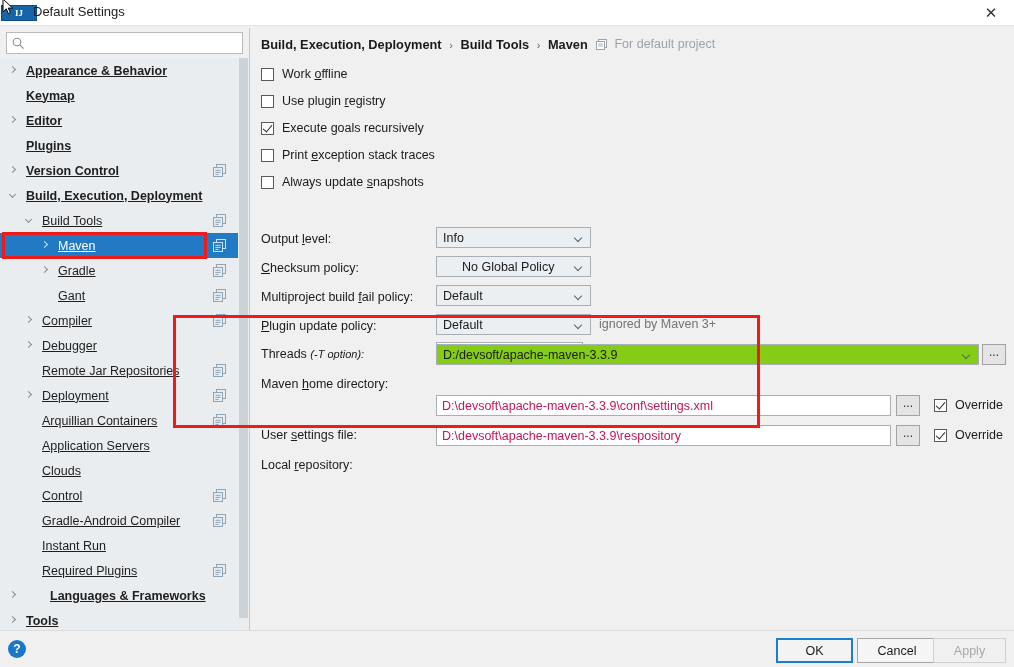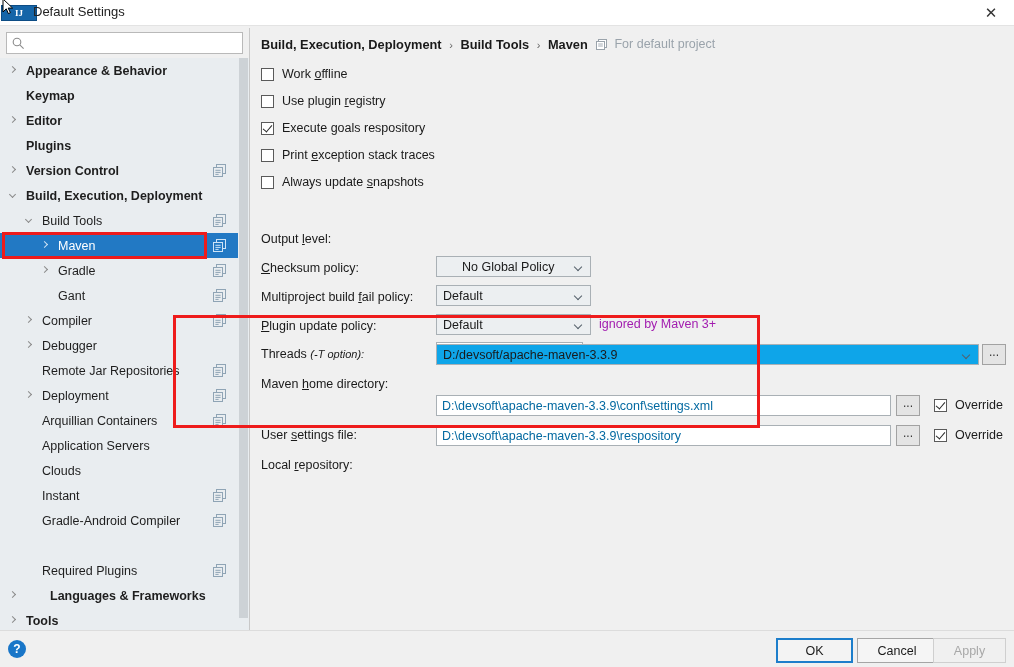--- a/index.html
+++ b/index.html
@@ -106,20 +106,21 @@
     width: 5px; height: 5px;
     border-right: 1.6px solid #8a8a8a;
     border-bottom: 1.6px solid #8a8a8a;
   }
   .arrow.collapsed { transform: rotate(-45deg); }
   .arrow.expanded  { transform: rotate(45deg); }
   .tree-label {
     position: absolute;
     font-size: 12.5px;
     color: #1e1e1e;
+    text-decoration: underline;
   }
   .tree-label.bold { font-weight: bold; }
   .cfg-icon {
     position: absolute; right: 12px; top: 6px;
     width: 13px; height: 13px;
   }
 
   #maven-highlight {
     position: absolute; left: 2px; top: 232px;
     width: 205px; height: 27px;
@@ -200,37 +201,37 @@
     border-bottom: 1.4px solid #55606a;
     transform: rotate(45deg);
   }
   .txtin {
     position: absolute;
     height: 21px;
     background: #ffffff;
     border: 1px solid #a9b0b5;
     font-family: "Liberation Sans", sans-serif;
     font-size: 12.5px;
-    color: #0369a1;
+    color: #be185d;
     padding: 0 5px;
     outline: none;
   }
   .dots-btn {
     position: absolute;
     width: 24px; height: 21px;
     background: #e4e4e4;
     border: 1px solid #a2a2a2;
     text-align: center;
     font-size: 12px; color: #333;
     line-height: 14px;
     cursor: pointer;
   }
   #note-ignored {
     position: absolute; left: 349px; top: 289px;
-    font-size: 12.5px; color: #a21caf;
+    font-size: 12.5px; color: #737373;
     white-space: nowrap;
   }
   #version-note {
     position: absolute; left: 186px; top: 372px;
     font-size: 12.5px; color: #1a1a1a;
     white-space: nowrap;
   }
   #maven-box-highlight {
     position: absolute; left: 173px; top: 315px;
     width: 587px; height: 113px;
@@ -419,38 +420,41 @@
         <line x1="2.4" y1="10.4" x2="5.6" y2="10.4" stroke="#8fa4b5" stroke-width="1"></line>
       </svg>
     </div>
     <div class="tree-row" style="top: 375px;">
       <span class="tree-label" style="left: 42px;">Application Servers</span>
     </div>
     <div class="tree-row" style="top: 400px;">
       <span class="tree-label" style="left: 42px;">Clouds</span>
     </div>
     <div class="tree-row" style="top: 425px;">
-      <span class="tree-label" style="left: 42px;">Instant</span>
+      <span class="tree-label" style="left: 42px;">Control</span>
       <svg class="cfg-icon" viewBox="0 0 13 13">
         <rect x="3.5" y="0.5" width="9" height="9" fill="#e9edf0" stroke="#8fa4b5" stroke-width="1"></rect>
         <rect x="0.5" y="3.5" width="9" height="9" fill="#e9edf0" stroke="#8fa4b5" stroke-width="1"></rect>
         <line x1="2.4" y1="6.3" x2="7.6" y2="6.3" stroke="#8fa4b5" stroke-width="1"></line>
         <line x1="2.4" y1="8.4" x2="7.6" y2="8.4" stroke="#8fa4b5" stroke-width="1"></line>
         <line x1="2.4" y1="10.4" x2="5.6" y2="10.4" stroke="#8fa4b5" stroke-width="1"></line>
       </svg>
     </div>
     <div class="tree-row" style="top: 450px;">
       <span class="tree-label" style="left: 42px;">Gradle-Android Compiler</span>
       <svg class="cfg-icon" viewBox="0 0 13 13">
         <rect x="3.5" y="0.5" width="9" height="9" fill="#e9edf0" stroke="#8fa4b5" stroke-width="1"></rect>
         <rect x="0.5" y="3.5" width="9" height="9" fill="#e9edf0" stroke="#8fa4b5" stroke-width="1"></rect>
         <line x1="2.4" y1="6.3" x2="7.6" y2="6.3" stroke="#8fa4b5" stroke-width="1"></line>
         <line x1="2.4" y1="8.4" x2="7.6" y2="8.4" stroke="#8fa4b5" stroke-width="1"></line>
         <line x1="2.4" y1="10.4" x2="5.6" y2="10.4" stroke="#8fa4b5" stroke-width="1"></line>
       </svg>
+    </div>
+    <div class="tree-row" style="top: 475px;">
+      <span class="tree-label" style="left: 42px;">Instant Run</span>
     </div>
     <div class="tree-row" style="top: 500px;">
       <span class="tree-label" style="left: 42px;">Required Plugins</span>
       <svg class="cfg-icon" viewBox="0 0 13 13">
         <rect x="3.5" y="0.5" width="9" height="9" fill="#e9edf0" stroke="#8fa4b5" stroke-width="1"></rect>
         <rect x="0.5" y="3.5" width="9" height="9" fill="#e9edf0" stroke="#8fa4b5" stroke-width="1"></rect>
         <line x1="2.4" y1="6.3" x2="7.6" y2="6.3" stroke="#8fa4b5" stroke-width="1"></line>
         <line x1="2.4" y1="8.4" x2="7.6" y2="8.4" stroke="#8fa4b5" stroke-width="1"></line>
         <line x1="2.4" y1="10.4" x2="5.6" y2="10.4" stroke="#8fa4b5" stroke-width="1"></line>
       </svg>
@@ -493,35 +497,39 @@
       <div class="cbrow" style="top: 37px;">
         <span class="cbox"></span>
         <span class="cblabel"><span>Work </span><u>o</u><span>ffline</span></span>
       </div>
       <div class="cbrow" style="top: 64px;">
         <span class="cbox"></span>
         <span class="cblabel"><span>Use plugin </span><u>r</u><span>egistry</span></span>
       </div>
       <div class="cbrow" style="top: 91px;">
         <span class="cbox checked"></span>
-        <span class="cblabel"><span>Execute </span><u>g</u><span>oals respository</span></span>
+        <span class="cblabel"><span>Execute </span><u>g</u><span>oals recursively</span></span>
       </div>
       <div class="cbrow" style="top: 118px;">
         <span class="cbox"></span>
         <span class="cblabel"><span>Print </span><u>e</u><span>xception stack traces</span></span>
       </div>
       <div class="cbrow" style="top: 145px;">
         <span class="cbox"></span>
         <span class="cblabel"><span>Always update </span><u>s</u><span>napshots</span></span>
       </div>
     </div>
 
   <div class="fldlabel" style="top:204px">
     <span>Output </span><u>l</u><span>evel:</span>
   </div>
+  <div class="combo" style="left:186px; top:199px; width:155px;">
+    <span class="ctext">Info</span>
+    <span class="chev"></span>
+  </div>
 
   <div class="fldlabel" style="top:233px">
     <u>C</u><span>hecksum policy:</span>
   </div>
   <div class="combo" style="left:186px; top:228px; width:155px;padding-left:19px;">
     <span class="ctext">No Global Policy</span>
     <span class="chev"></span>
   </div>
 
   <div class="fldlabel" style="top:262px">
@@ -543,21 +551,21 @@
 
   <div class="fldlabel" style="top:319px">
     <span>Threads</span>
     <i style="font-size:11px">(-T option):</i>
   </div>
   <input class="txtin" style="left: 186px; top: 314px; width: 147px;" type="text" value="">
 
   <div class="fldlabel" style="top:349px">
     <span>Maven </span><u>h</u><span>ome directory:</span>
   </div>
-  <div class="combo" style="left:186px; top:316px; width:543px; background:#0ea5e9;">
+  <div class="combo" style="left:186px; top:316px; width:543px; background:#84cc16;">
     <span class="ctext">D:/devsoft/apache-maven-3.3.9</span>
     <span class="chev"></span>
   </div>
   <div class="dots-btn" style="left:732px; top:316px;">...</div>
   <div id="version-note">(Version: 3.3.9)</div>
 
   <div class="fldlabel" style="top:400px">
     <span>User </span><u>s</u><span>ettings file:</span>
   </div>
   <input class="txtin" style="left: 186px; top: 367px; width: 455px;" type="text" value="D:\devsoft\apache-maven-3.3.9\conf\settings.xml">

